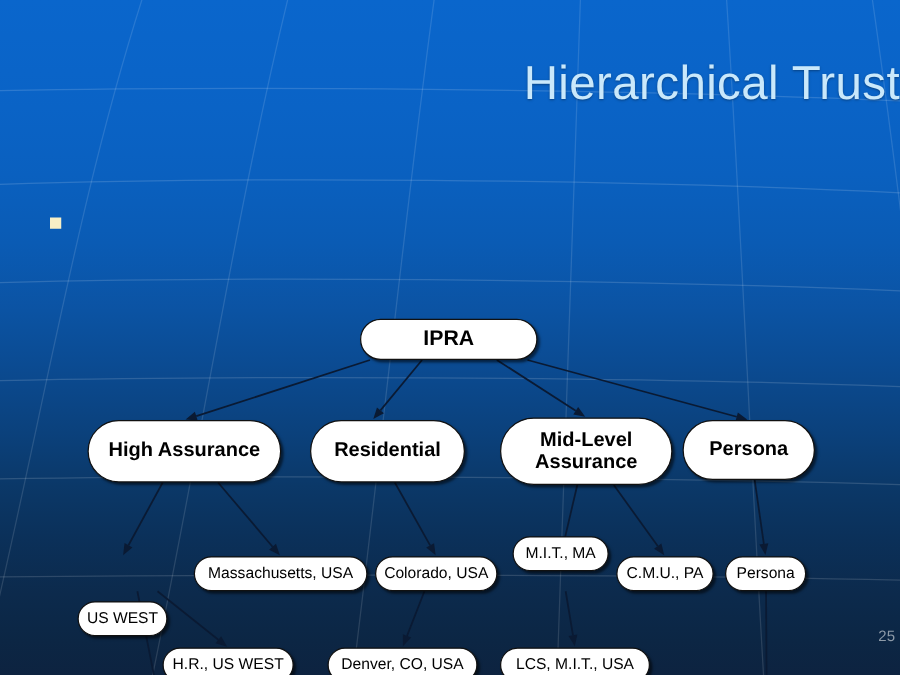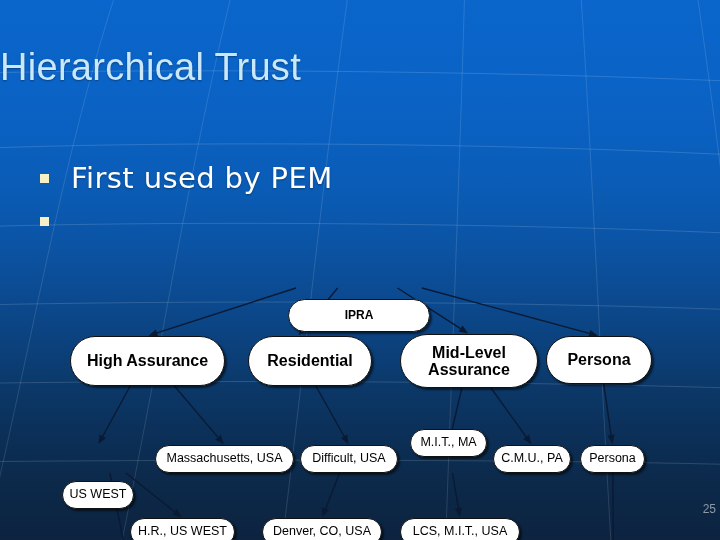--- a/index.html
+++ b/index.html
@@ -38,21 +38,21 @@
     stroke: #ffffff;
     stroke-width: 1;
   }
 
   
   .title {
     position: absolute;
     top: 46px;
     left: 0;
     width: 720px;
-    text-align: left;
+    text-align: right;
     color: #c9e8fb;
     font-size: 38px;
     font-weight: 400;
     letter-spacing: 0.3px;
     font-family: "Liberation Sans", sans-serif;
     text-shadow: 0 1px 2px rgba(0,0,0,0.35);
   }
 
   
   .bullets {
@@ -111,21 +111,21 @@
     display: flex;
     align-items: center;
     justify-content: center;
     text-align: center;
     font-family: "Liberation Sans", sans-serif;
     font-weight: bold;
     line-height: 1.08;
     box-shadow: 2px 2px 2px rgba(0,0,0,0.55);
     white-space: pre-line;
   }
-  .n-l1 { font-size: 12px; margin-top: 44px; }
+  .n-l1 { font-size: 17px; }
   .n-l2 { font-size: 16px; }
   .n-l3 { font-size: 12.5px; font-weight: normal; }
   .n-l4 { font-size: 12.5px; font-weight: normal; }
 
   .page-number {
     position: absolute;
     right: 4px;
     bottom: 24px;
     color: #8d9aa8;
     font-size: 12px;
@@ -152,24 +152,20 @@
       <path d="M 350 -20 C 325 160, 305 360, 280 560"></path>
       <path d="M 465 -20 C 460 160, 452 360, 445 560"></path>
       <path d="M 580 -20 C 592 160, 600 360, 612 560"></path>
       <path d="M 695 -20 C 722 160, 742 360, 770 560"></path>
     </g>
   </svg>
 
   <div class="title">Hierarchical Trust</div>
 
   <div class="bullets">
-    <div class="bullet-row">
-      <span class="bullet-marker"></span>
-      <span class="bullet-text">First used by PEM</span>
-    </div>
     <div class="bullet-row">
       <span class="bullet-marker"></span>
     </div>
   </div>
 
   <div id="diagram">
     <svg id="edges" viewBox="0 0 720 300">
         <path d="M 296 48 L 157.0152727603778 92.92435627947384"></path>
         <polygon points="148.45152727603778,95.69243562794739 155.90804102098838,89.49885808573782 158.12250449976722,96.34985447320986"></polygon>
         <path d="M 337.65 48 L 304.3686069241789 88.29021103756398"></path>
@@ -209,21 +205,21 @@
       </svg>
     <div id="nodes-layer">
         <div class="node n-l1" style="left: 288px; top: 15px; width: 142px; height: 33px;">IPRA</div>
         <div class="node n-l2" style="left: 70px; top: 96px; width: 155px; height: 50px;">High Assurance</div>
         <div class="node n-l2" style="left: 248px; top: 96px; width: 124px; height: 50px;">Residential</div>
         <div class="node n-l2" style="left: 400px; top: 94px; width: 138px; height: 54px;">Mid-Level
 Assurance</div>
         <div class="node n-l2" style="left: 546px; top: 96px; width: 106px; height: 48px;">Persona</div>
         <div class="node n-l3" style="left: 62px; top: 205px; width: 72px; height: 28px; margin-top: 36px;">US WEST</div>
         <div class="node n-l3" style="left: 155px; top: 205px; width: 139px; height: 28px;">Massachusetts, USA</div>
-        <div class="node n-l3" style="left: 300px; top: 205px; width: 98px; height: 28px;">Difficult, USA</div>
+        <div class="node n-l3" style="left: 300px; top: 205px; width: 98px; height: 28px;">Colorado, USA</div>
         <div class="node n-l3" style="left: 410px; top: 189px; width: 77px; height: 28px;">M.I.T., MA</div>
         <div class="node n-l3" style="left: 493px; top: 205px; width: 78px; height: 28px;">C.M.U., PA</div>
         <div class="node n-l3" style="left: 580px; top: 205px; width: 65px; height: 28px;">Persona</div>
         <div class="node n-l4" style="left: 130px; top: 278px; width: 105px; height: 28px;">H.R., US WEST</div>
         <div class="node n-l4" style="left: 262px; top: 278px; width: 120px; height: 28px;">Denver, CO, USA</div>
         <div class="node n-l4" style="left: 400px; top: 278px; width: 120px; height: 28px;">LCS, M.I.T., USA</div>
       </div>
   </div>
 
   <div class="page-number">25</div>

